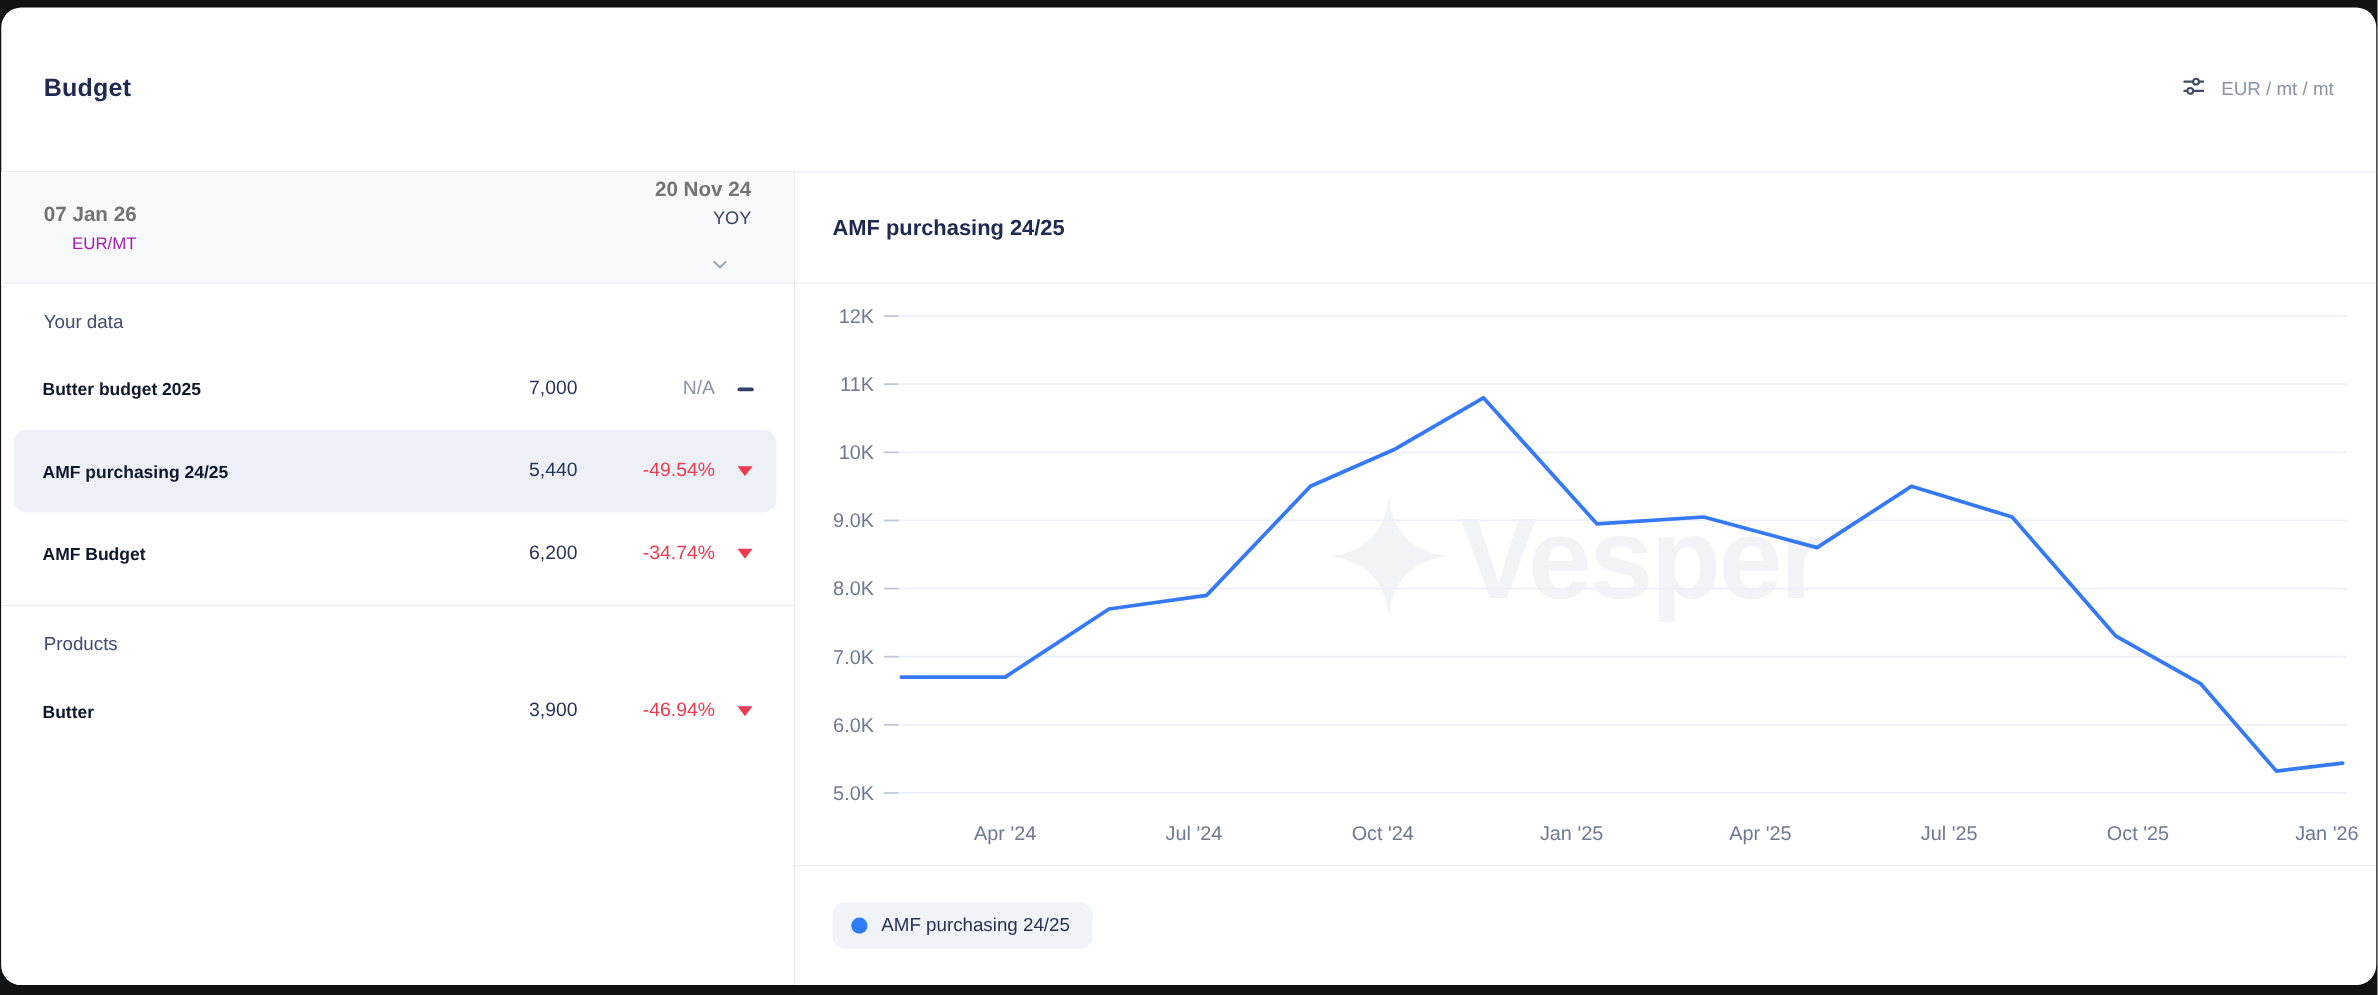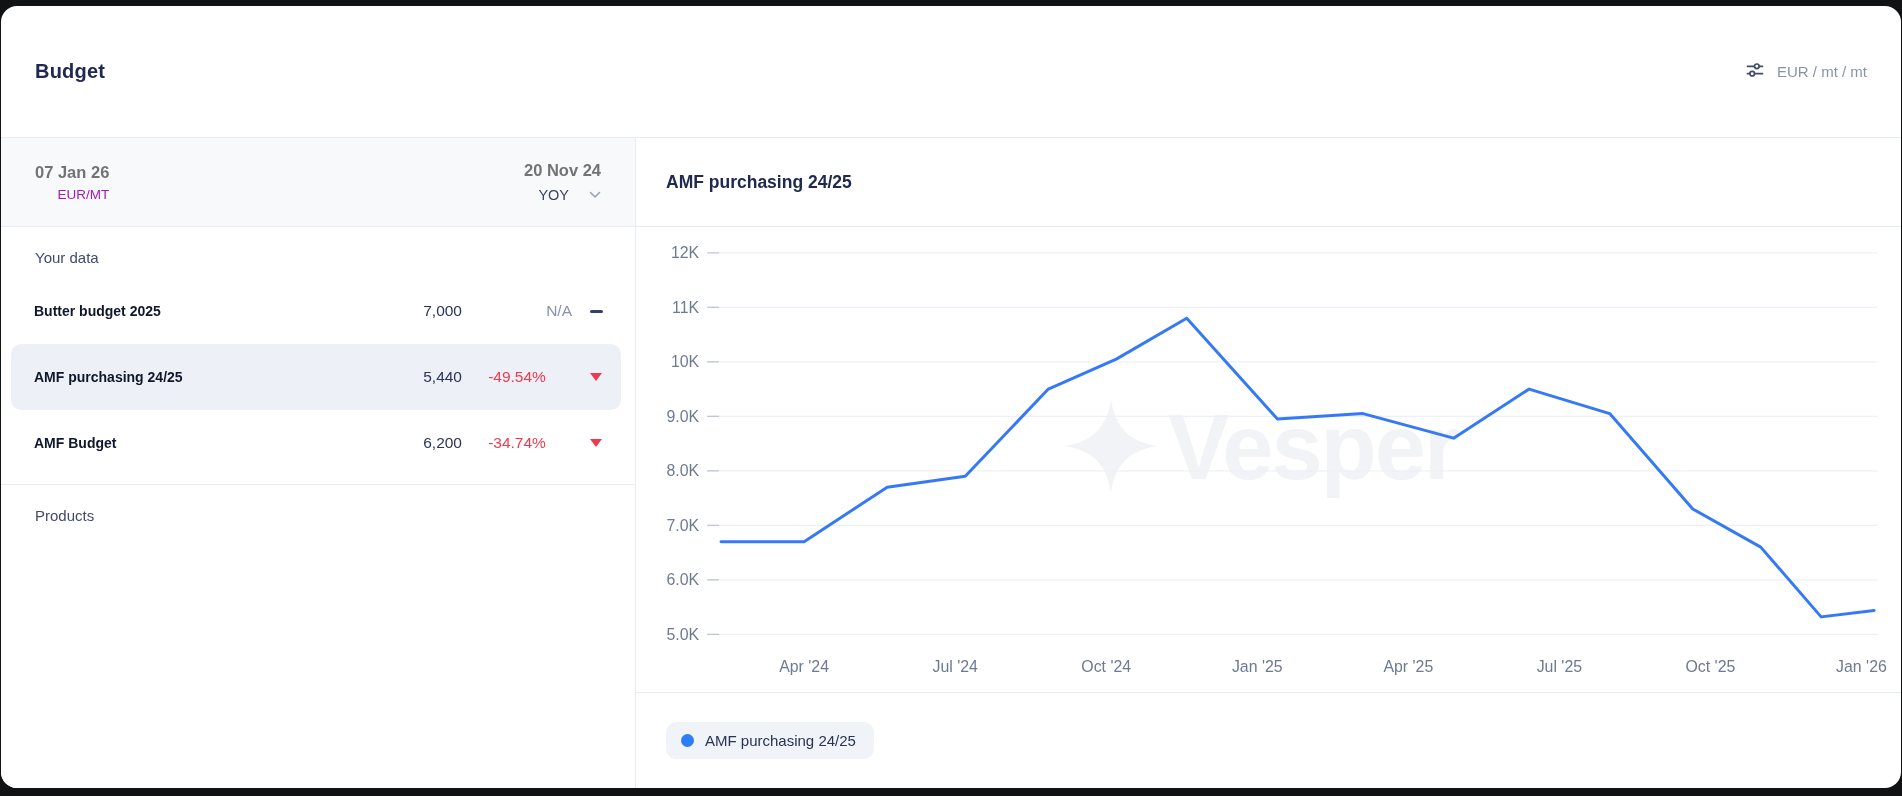--- a/index.html
+++ b/index.html
@@ -23,33 +23,33 @@
   .left-panel { width:635px; border-right:1px solid #e9ecf1; display:flex; flex-direction:column; background:#fff; }
   .right-panel { flex:1; display:flex; flex-direction:column; min-width:0; }
 
   
   .dates-header { height:89px; background:#f8f9fb; border-bottom:1px solid #e9ecf1;
     display:flex; align-items:center; justify-content:space-between; padding:0 34px; }
   .date-block { display:flex; flex-direction:column; gap:5px; }
   .date-block.right { align-items:flex-end; }
   .date-main { font-size:16.5px; font-weight:700; color:#737373; cursor:pointer; }
   .date-sub { font-size:13.5px; color:#a21caf;text-align:right; }
-  .yoy-select { display:flex; align-items:flex-end; gap:20px; cursor:pointer; }
+  .yoy-select { display:flex; align-items:flex-start; gap:20px; cursor:pointer;flex-direction:column; }
   .yoy-label { font-size:14.5px; color:#3b455f; }
 
   .section-label { padding:22px 34px 12px; font-size:15px; color:#404a6b; }
   .sec-divider { height:1px; background:#e9ecf1; margin-top:8px; }
 
   .row { height:66px; margin:0 14px 0 10px; padding:0 10px 0 23px; border-radius:10px;
     display:flex; align-items:center; cursor:pointer; }
   .row.selected { background:#edf1f7; }
   .row-name { flex:1; font-size:14px; font-weight:700; color:#0f172a; }
   .row-value { width:100px; text-align:right; font-size:15.5px; font-weight:500; color:#2a3459; }
   .row-pct { width:119px; padding-right:9px; text-align:right; font-size:15.5px; }
-  .row-pct.red { color:#ee3a4e;text-align:center; }
+  .row-pct.red { color:#ee3a4e; }
   .row-pct.gray { color:#8a93a6; }
   .row-icon-col { width:30px; display:flex; justify-content:center; align-items:center; }
   .dash-icon { width:13px; height:3px; border-radius:2px; background:#333f63; }
   .tri-down { width:0; height:0; border-left:6.5px solid transparent; border-right:6.5px solid transparent; border-top:8px solid #ee3a4e; }
 
   
   .chart-header { height:89px; display:flex; align-items:center; padding:0 30px; border-bottom:1px solid #e9ecf1; }
   .chart-title { font-size:17.5px; font-weight:700; color:#202a50; }
   .chart-region { flex:1; position:relative; min-height:0; }
   .chart-svg { position:absolute; inset:0; width:100%; height:100%; }
@@ -134,20 +134,28 @@
         <span class="row-icon-col">
             <span class="tri-down"></span>
           </span>
       </div>
 
       <div class="sec-divider"></div>
 
       <div class="section-label">Products</div>
 
 
+      <div class="row">
+        <span class="row-name">Butter</span>
+        <span class="row-value">3,900</span>
+        <span class="row-pct red">-46.94%</span>
+        <span class="row-icon-col">
+            <span class="tri-down"></span>
+          </span>
+      </div>
 
 
     </div>
 
     <div class="right-panel">
 
       <div class="chart-header">
         <span class="chart-title">AMF purchasing 24/25</span>
       </div>
 

